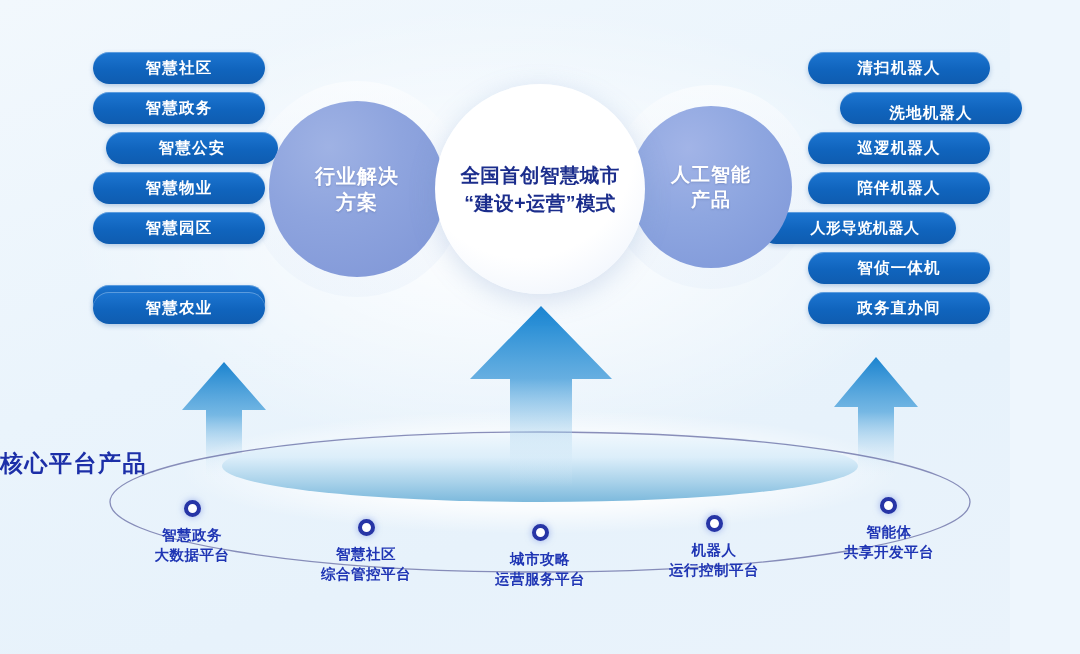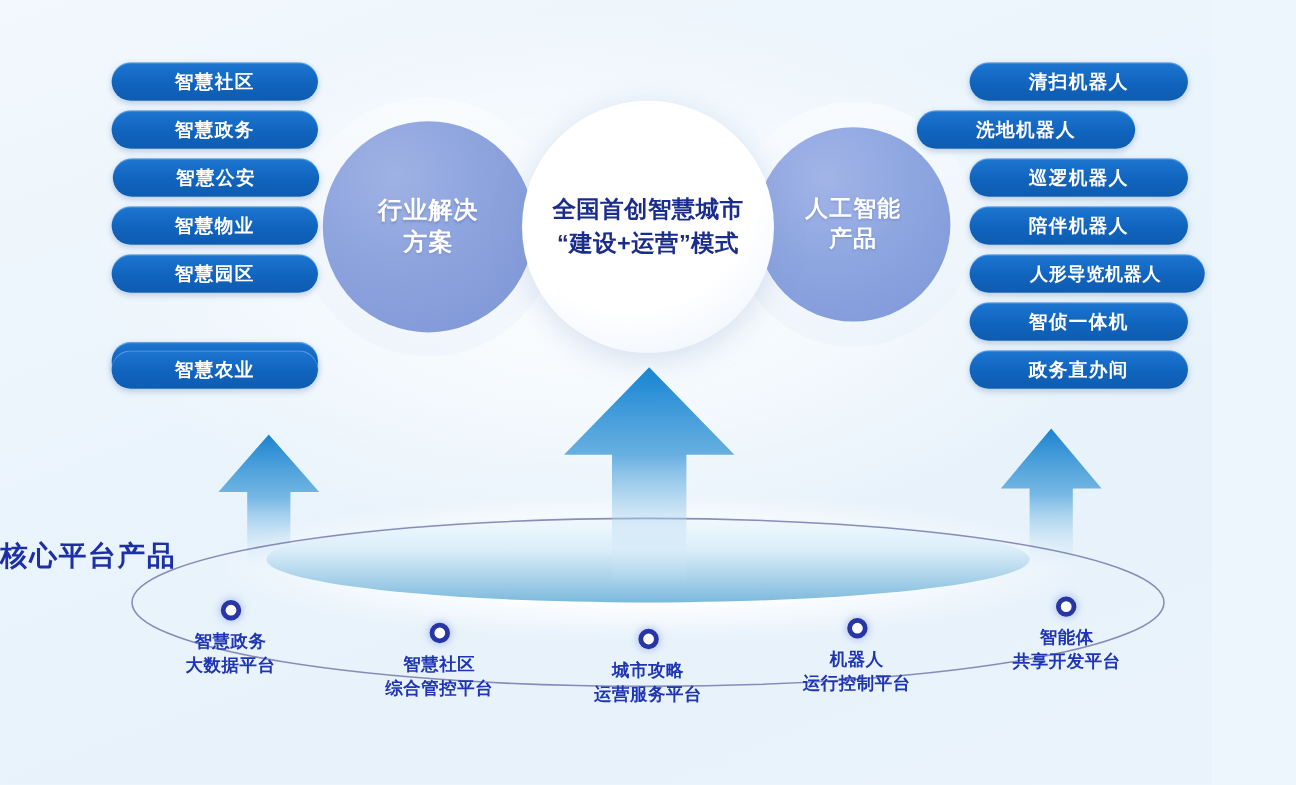--- a/index.html
+++ b/index.html
@@ -91,49 +91,49 @@
     <circle cx="357" cy="189" r="108" fill="url(#blobG)" opacity="0.55"></circle>
     <circle cx="711" cy="187" r="102" fill="url(#blobG)" opacity="0.55"></circle>
   </svg>
 
   <div class="pill" style="left:93px;top:52px;">
       <span>智慧社区</span>
     </div>
   <div class="pill" style="left:93px;top:92px;">
       <span>智慧政务</span>
     </div>
-  <div class="pill" style="left:94px;top:132px;">
+  <div class="pill" style="left:106px;top:132px;">
       <span>智慧公安</span>
     </div>
   <div class="pill" style="left:93px;top:172px;">
       <span>智慧物业</span>
     </div>
   <div class="pill" style="left:93px;top:212px;">
       <span>智慧园区</span>
     </div>
   <div class="pill" style="left:93px;top:252px;margin-top:33px;">
       <span>智算中心</span>
     </div>
   <div class="pill" style="left:93px;top:292px;border-radius:16px;">
       <span>智慧农业</span>
     </div>
 
   <div class="pill right" style="left:808px;top:52px;">
       <span>清扫机器人</span>
     </div>
-  <div class="pill right" style="left:764px;top:92px;">
+  <div class="pill right" style="left:840px;top:92px;align-items:flex-end;">
       <span>洗地机器人</span>
     </div>
   <div class="pill right" style="left:808px;top:132px;">
       <span>巡逻机器人</span>
     </div>
   <div class="pill right" style="left:808px;top:172px;">
       <span>陪伴机器人</span>
     </div>
-  <div class="pill right wide" style="left:808px;top:212px;padding-left:14px;">
+  <div class="pill right wide" style="left:760px;top:212px;padding-left:14px;">
       <span>人形导览机器人</span>
     </div>
   <div class="pill right" style="left:808px;top:252px;">
       <span>智侦一体机</span>
     </div>
   <div class="pill right" style="left:808px;top:292px;">
       <span>政务直办间</span>
     </div>
 
   <div class="circ" id="circle-left">

